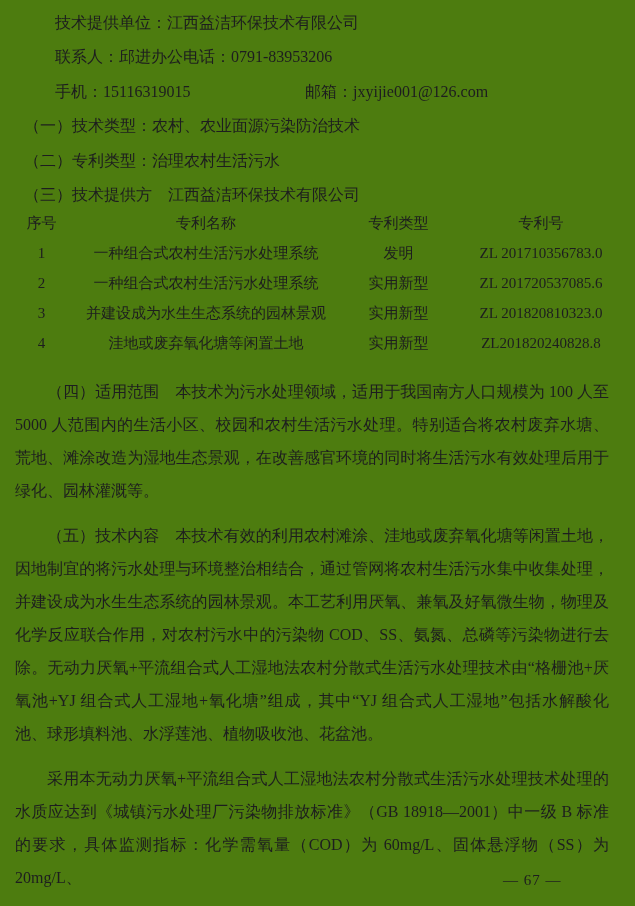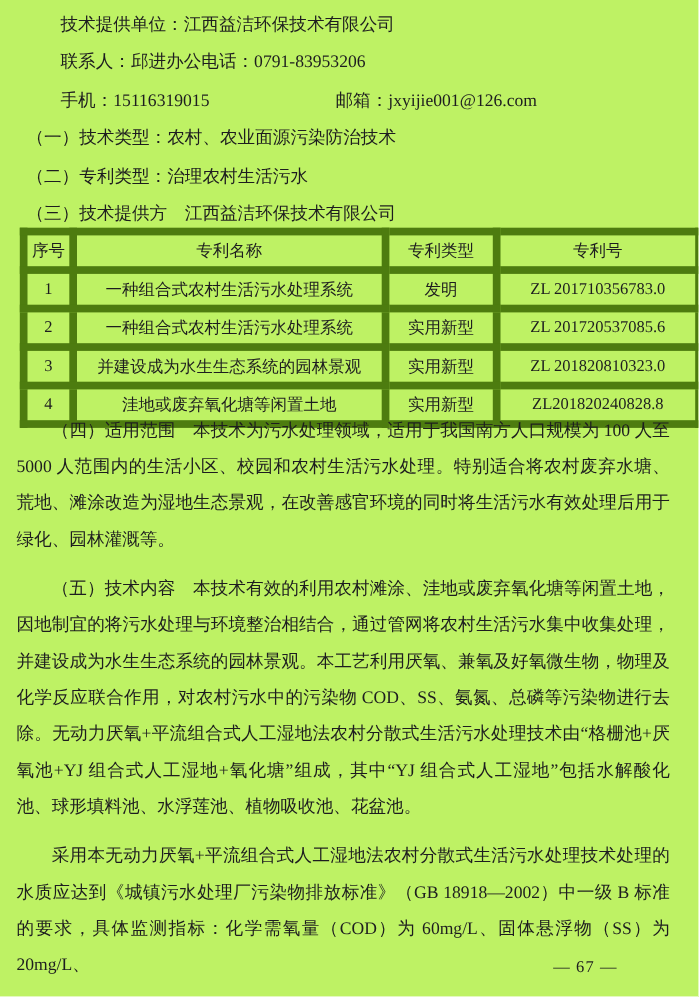--- a/index.html
+++ b/index.html
@@ -1,20 +1,20 @@
 <!DOCTYPE html>
 <html><head>
 <meta charset="utf-8">
 <style>
   html, body { margin: 0; padding: 0; background: #ffffff; }
   .page {
     position: relative;
     width: 635px;
     height: 906px;
-    background: #bef264;
+    background: #4d7c0f;
     overflow: hidden;
     font-family: "Liberation Serif", "DejaVu Serif", serif;
     color: #1d1d1f;
   }
 
   
   .hdr {
     position: absolute;
     top: 6px;
     left: 0;
@@ -32,21 +32,21 @@
     position: absolute;
     top: 207px;
     left: 18px;
     width: 614px;
     border-collapse: collapse;
     table-layout: fixed;
     font-size: 15px;
     color: #1d1d1f;
   }
   table.patents td, table.patents th {
-    border: 7px solid #4d7c0f;
+    border: 2px solid #4d7c0f;
     height: 28px;
     text-align: center;
     vertical-align: middle;
     font-weight: normal;
     padding: 0 2px;
     overflow: hidden;
   }
 
   
   .body-text {
@@ -123,18 +123,18 @@
         <td>洼地或废弃氧化塘等闲置土地</td>
         <td>实用新型</td>
         <td>ZL201820240828.8</td>
       </tr>
     </tbody>
   </table>
 
   <div class="body-text">
     <p>（四）适用范围　本技术为污水处理领域，适用于我国南方人口规模为 100 人至 5000 人范围内的生活小区、校园和农村生活污水处理。特别适合将农村废弃水塘、荒地、滩涂改造为湿地生态景观，在改善感官环境的同时将生活污水有效处理后用于绿化、园林灌溉等。</p>
     <p>（五）技术内容　本技术有效的利用农村滩涂、洼地或废弃氧化塘等闲置土地，因地制宜的将污水处理与环境整治相结合，通过管网将农村生活污水集中收集处理，并建设成为水生生态系统的园林景观。本工艺利用厌氧、兼氧及好氧微生物，物理及化学反应联合作用，对农村污水中的污染物 COD、SS、氨氮、总磷等污染物进行去除。无动力厌氧+平流组合式人工湿地法农村分散式生活污水处理技术由“格栅池+厌氧池+YJ 组合式人工湿地+氧化塘”组成，其中“YJ 组合式人工湿地”包括水解酸化池、球形填料池、水浮莲池、植物吸收池、花盆池。</p>
-    <p>采用本无动力厌氧+平流组合式人工湿地法农村分散式生活污水处理技术处理的水质应达到《城镇污水处理厂污染物排放标准》（GB 18918—2002）中一级 B 标准的要求，具体监测指标：化学需氧量（COD）为 60mg/L、固体悬浮物（SS）为 20mg/L、</p>
+    <p>采用本无动力厌氧+平流组合式人工湿地法农村分散式生活污水处理技术处理的水质应达到《城镇污水处理厂污染物排放标准》（GB 18918—2001）中一级 B 标准的要求，具体监测指标：化学需氧量（COD）为 60mg/L、固体悬浮物（SS）为 20mg/L、</p>
   </div>
 
   <div class="page-num">— 67 —</div>
 
 </div>
 
 </body></html>

